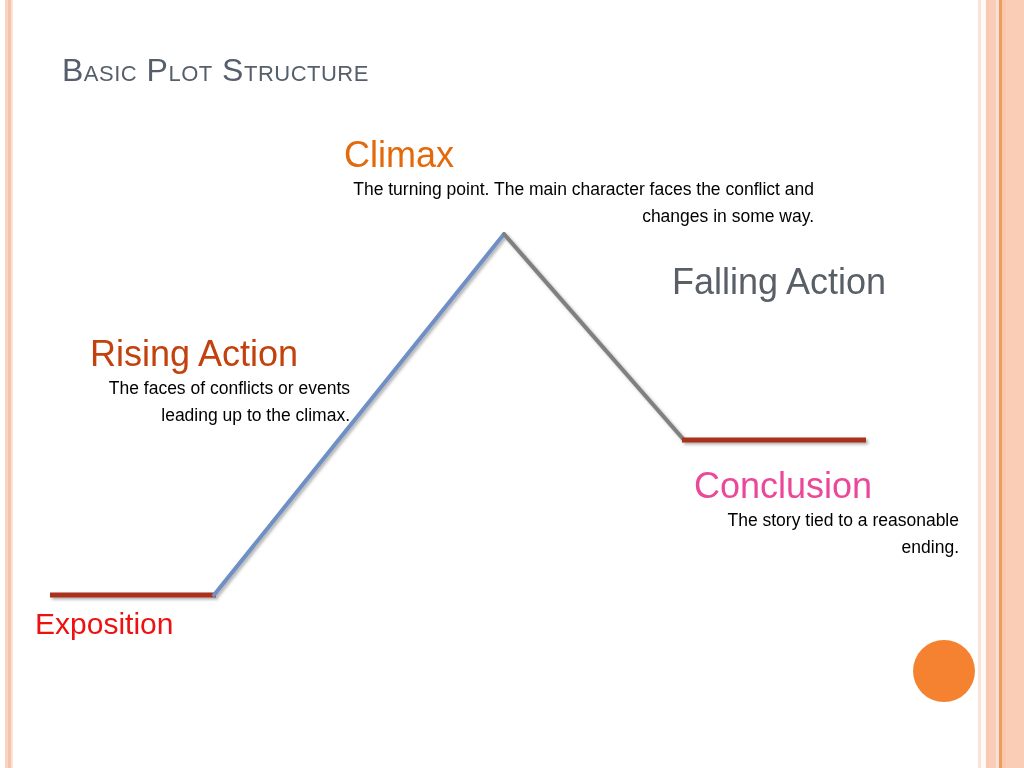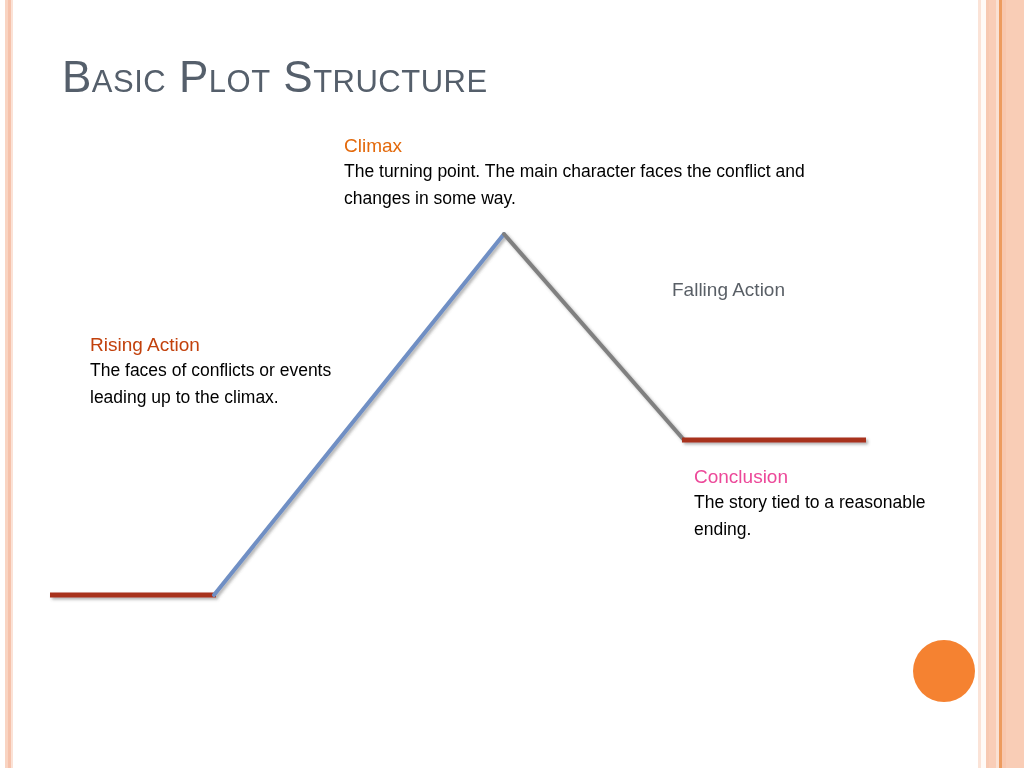--- a/index.html
+++ b/index.html
@@ -35,56 +35,57 @@
   .stripe-r-5 { left: 996px; width: 3px;  background: #fae0d2; }
   .stripe-r-6 { left: 999px; width: 3px;  background: #ed9b5e; }
   .stripe-r-7 { left: 1002px; width: 4px; background: #f8c7ae; }
   .stripe-r-8 { left: 1006px; width: 18px; background: #f9cdb6; }
 
   
   #page-title {
     position: absolute;
     left: 62px;
     top: 52px;
-    font-size: 44px;
+    font-size: 32px;
     font-variant: small-caps;
     color: #555f6b;
     letter-spacing: 0.5px;
     white-space: nowrap;
   }
 
   
   .plot-svg {
     position: absolute;
     left: 0;
     top: 0;
     width: 1024px;
     height: 768px;
     pointer-events: none;
   }
 
   
   .block { position: absolute; }
   .block-head {
-    font-size: 19px;
+    font-size: 36px;
     line-height: 1.06;
     margin: 0 0 2px 0;
     white-space: nowrap;
   }
   .block-body {
     font-size: 17.5px;
     line-height: 1.55;
     color: #000000;
     margin: 0;
+    text-align: right;
   }
 
   #climax-block        { left: 344px; top: 136px; width: 470px; }
   #climax-block .block-head  { color: #e3690b; }
 
-  #falling-block       { left: 672px; top: 280px; width: 270px; }
+  #falling-block       { left: 672px; top: 263px; width: 270px; }
   #falling-block .block-head { color: #595f66; }
 
   #rising-block        { left: 90px;  top: 335px; width: 260px; }
   #rising-block .block-head  { color: #c2410c; }
 
   #conclusion-block    { left: 694px; top: 467px; width: 265px; }
   #conclusion-block .block-head { color: #ec4899; }
 
   #exposition-block    { left: 35px;  top: 608px; width: 480px; }
   #exposition-block .block-head { color: #ee1111; font-size: 30px; }
@@ -147,17 +148,18 @@
     <p class="block-head">Rising Action</p>
     <p class="block-body">The faces of conflicts or events leading up to the climax.</p>
   </div>
 
   <div class="block" id="conclusion-block">
     <p class="block-head">Conclusion</p>
     <p class="block-body">The story tied to a reasonable ending.</p>
   </div>
 
   <div class="block" id="exposition-block">
+    <p class="block-head">Exposition</p>
   </div>
 
   <div id="orange-circle"></div>
 
 </div>
 
 </body></html>

